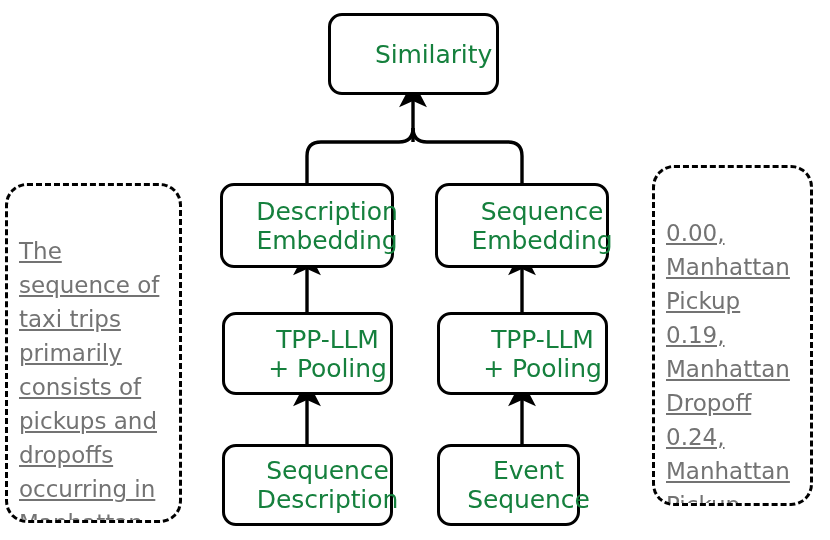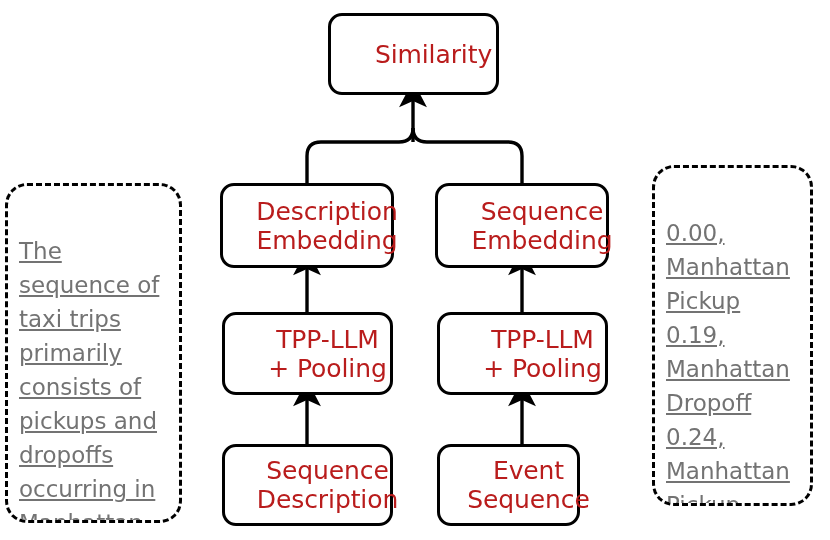--- a/index.html
+++ b/index.html
@@ -27,21 +27,21 @@
   .node-box {
     position: absolute;
     box-sizing: border-box;
     border: 3px solid #000000;
     border-radius: 14px;
     background: #ffffff;
     display: flex;
     align-items: center;
     justify-content: center;
     text-align: center;
-    color: #b91c1c;
+    color: #15803d;
     font-size: 25px;
     line-height: 1.16;
     letter-spacing: -0.1px;
     white-space: pre-line;
     padding-left: 40px;
   }
   .dashed-box {
     position: absolute;
     box-sizing: border-box;
     border: 3px dashed #000000;

